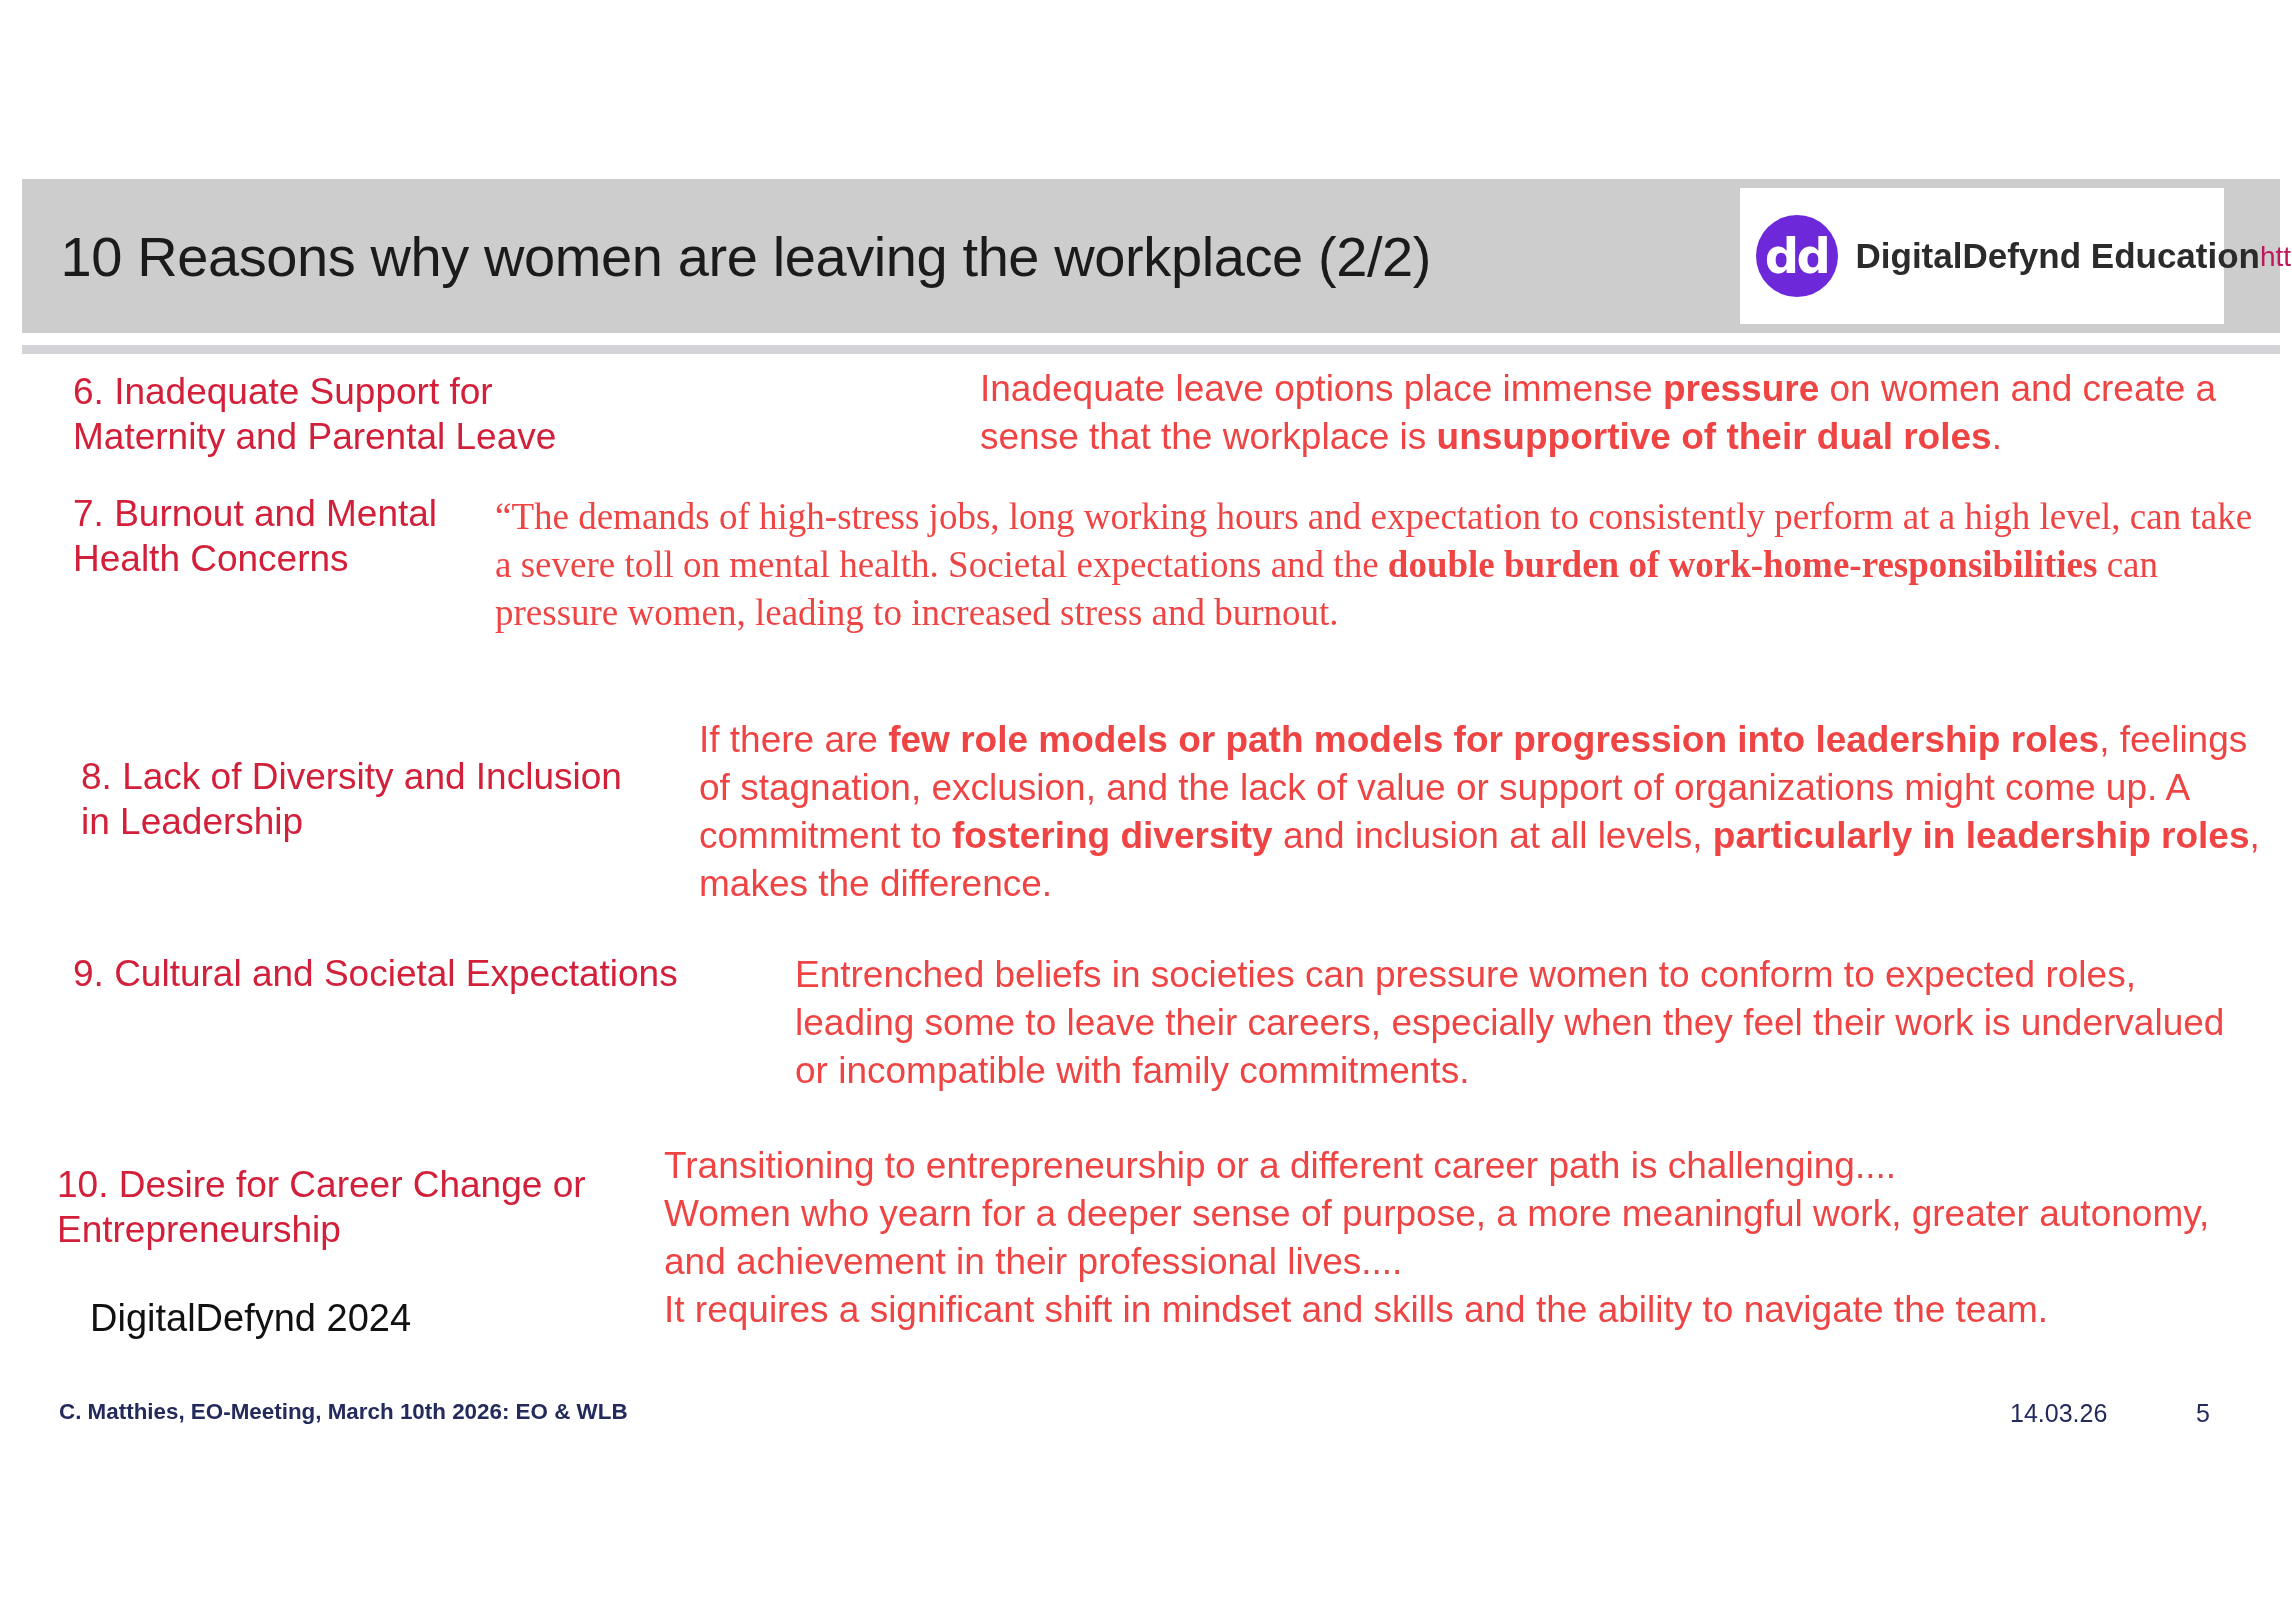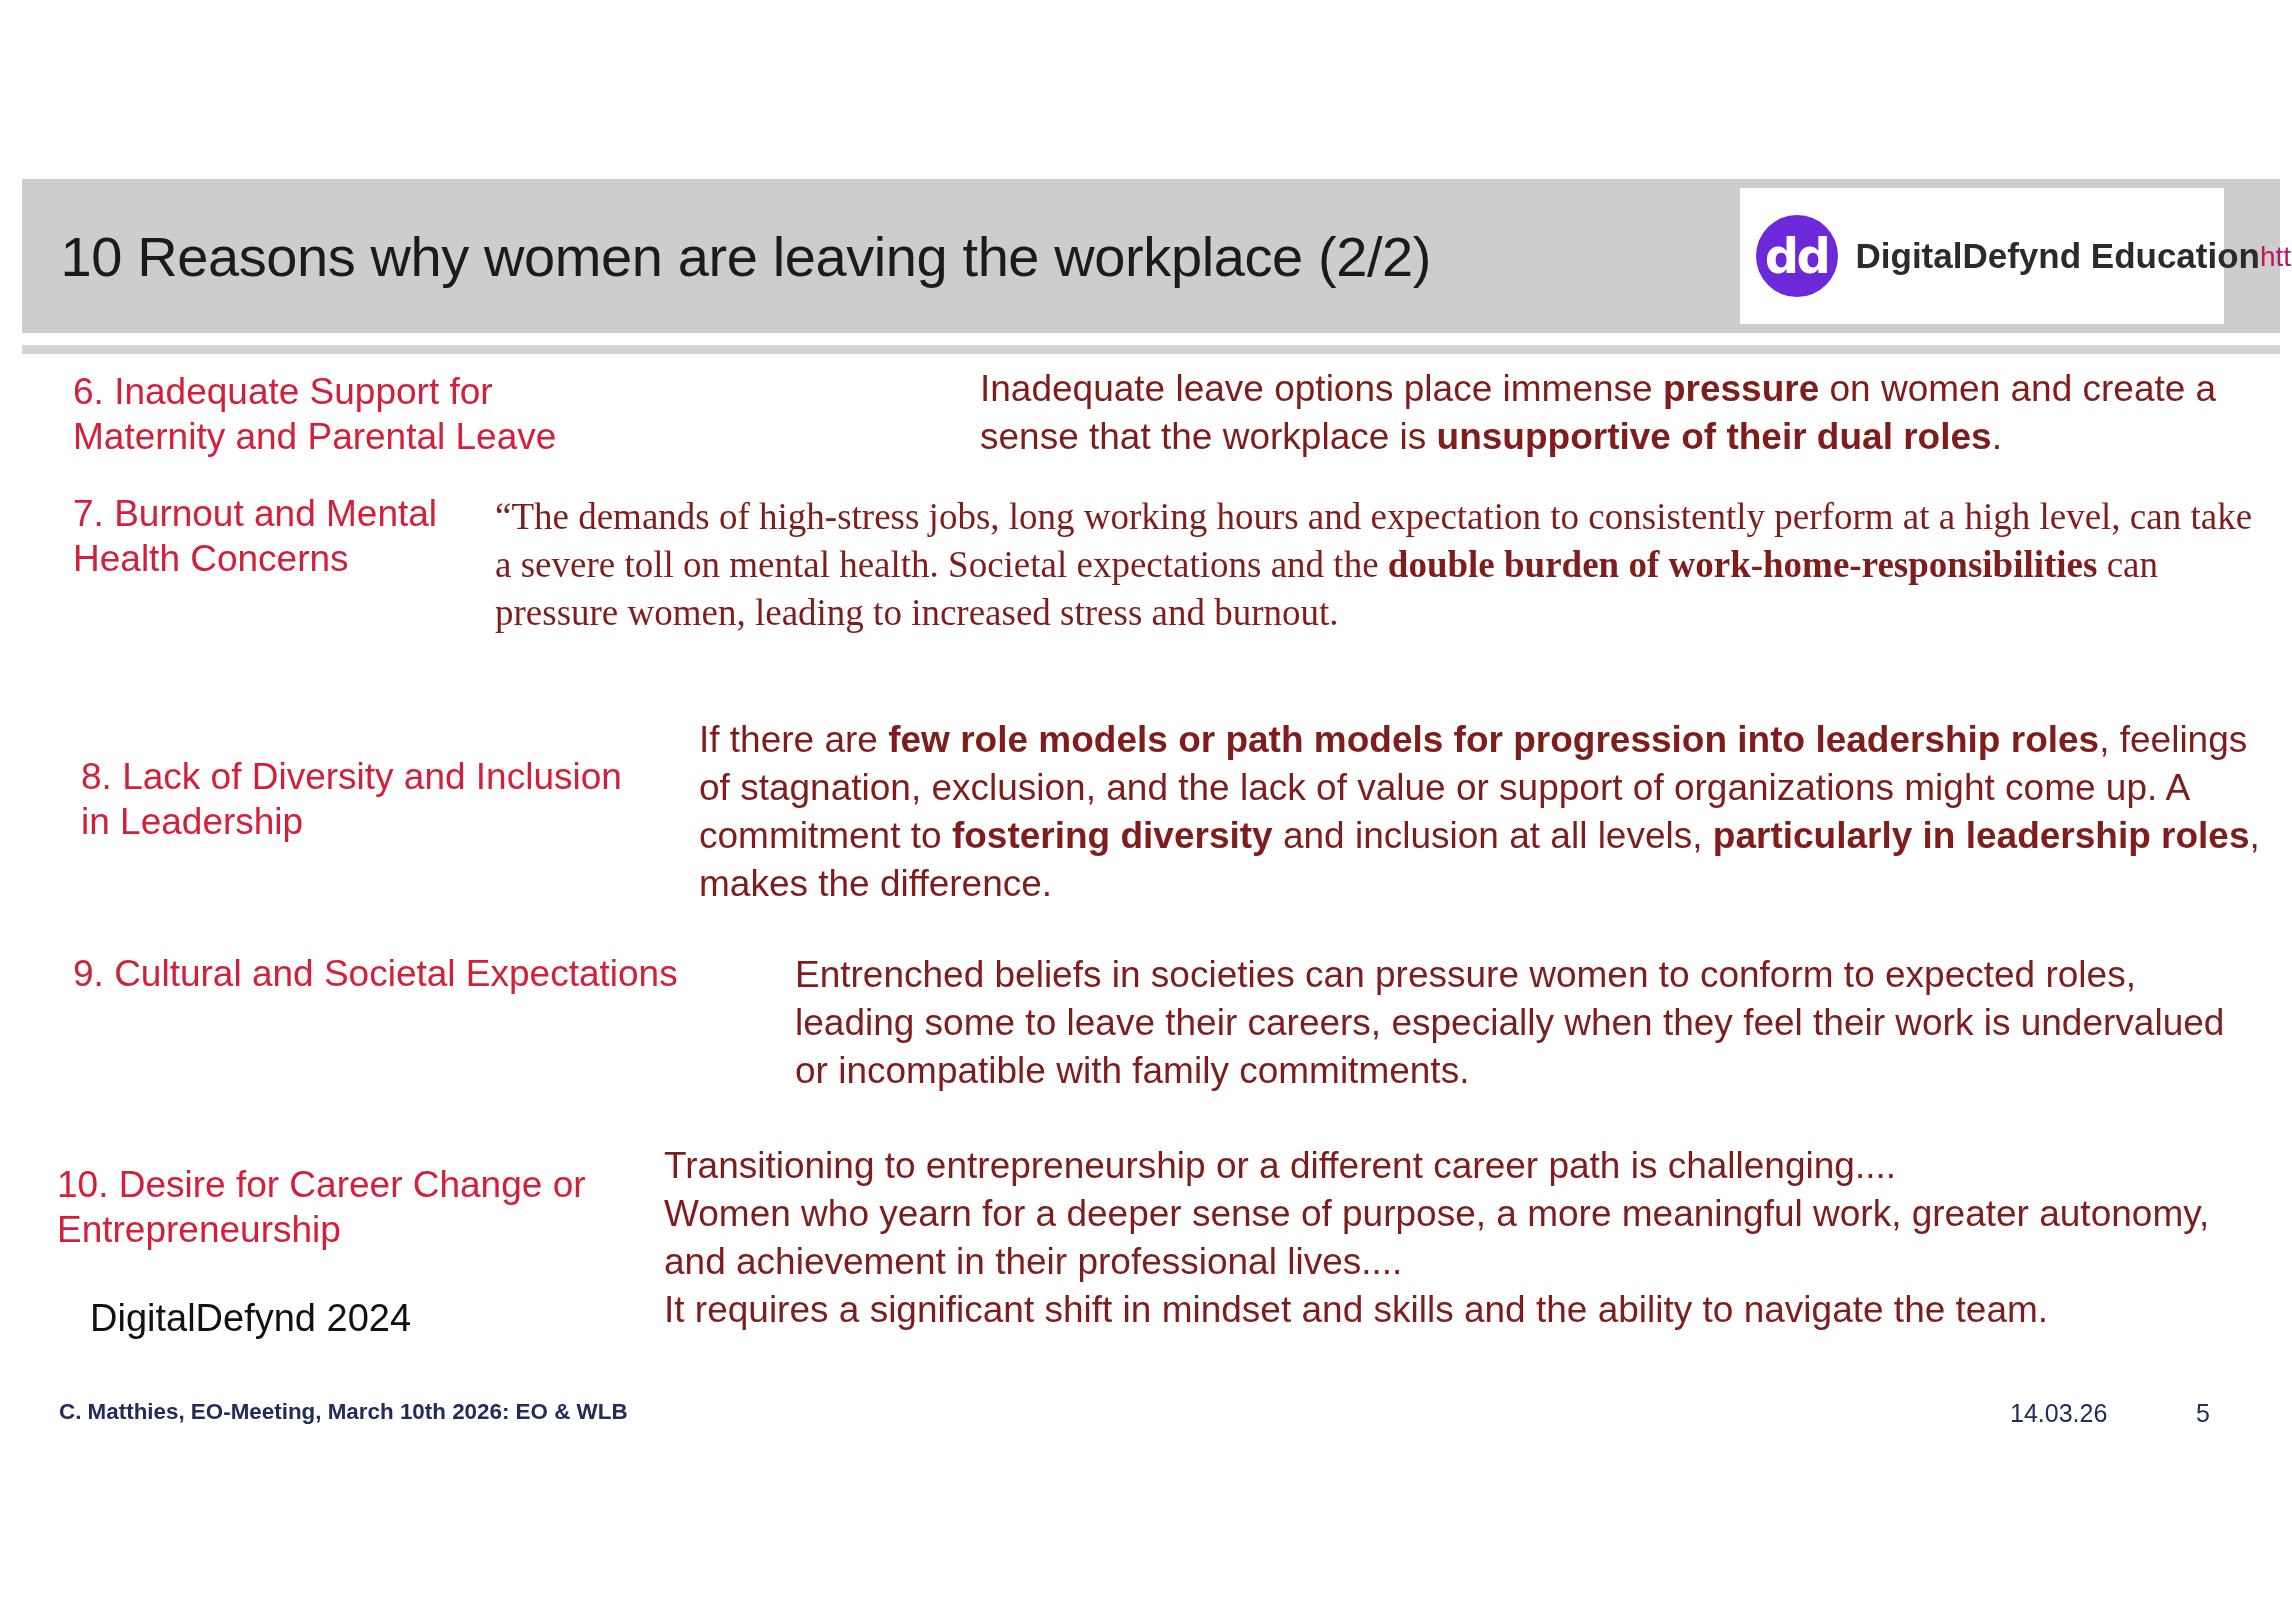--- a/index.html
+++ b/index.html
@@ -98,21 +98,21 @@
   }
   .reason-heading {
     position: absolute;
     color: #d3203a;
     font-size: 37px;
     line-height: 1.22;
     font-weight: 400;
   }
   .reason-body {
     position: absolute;
-    color: #7f1d1d;
+    color: #ef4444;
     font-size: 37px;
     line-height: 1.30;
     font-weight: 400;
   }
   .reason-body b { font-weight: 700; }
 
   
   #h6   { left: 73px;  top: 369px;  width: 537px; }
   #b6   { left: 980px; top: 365px; width: 1272px; }
 

